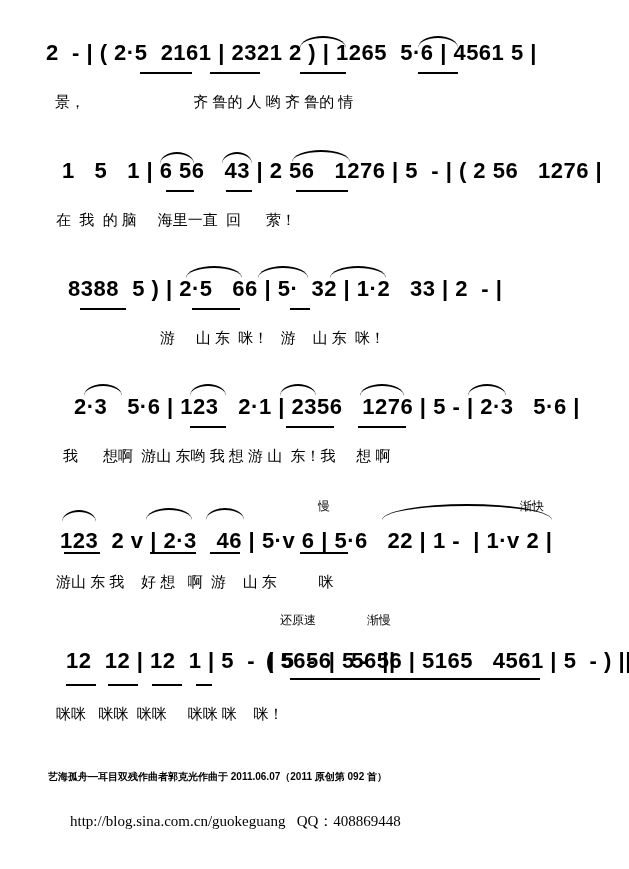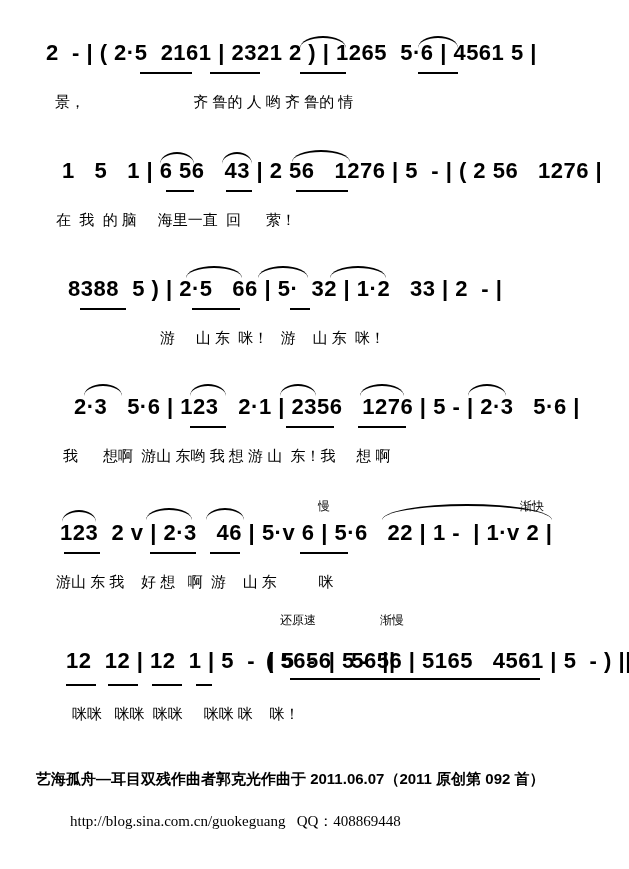--- a/index.html
+++ b/index.html
@@ -67,38 +67,38 @@
   
   #row4 { top: 396px; }
   #row4 .notes { position: absolute; left: 74px; top: 0; }
   #row4 .lyrics { position: absolute; left: 63px; top: 52px; }
 
   
   #row5 { top: 500px; }
   #row5 .marks { position: absolute; top: 0; }
   #row5 .mark-slow { left: 318px; }
   #row5 .mark-faster { left: 520px; }
-  #row5 .notes { position: absolute; left: 60px; top: 22px; text-align: right; }
+  #row5 .notes { position: absolute; left: 60px; top: 30px; text-align: right; }
   #row5 .lyrics { position: absolute; left: 56px; top: 74px; }
 
   
   #row6 { top: 614px; }
   #row6 .marks { position: absolute; top: 0; }
   #row6 .mark-restore { left: 280px; }
-  #row6 .mark-slower { left: 380px; }
+  #row6 .mark-slower { left: 367px; }
   #row6 .notes { position: absolute; left: 66px; top: 36px; }
   #row6 .tail { position: absolute; left: 266px; top: 36px; text-align: center; }
-  #row6 .lyrics { position: absolute; left: 56px; top: 92px; margin-left: 16px; }
+  #row6 .lyrics { position: absolute; left: 56px; top: 92px; }
 
   .credit {
     position: absolute;
-    left: 36px;
+    left: 48px;
     top: 770px;
     font-family: "Liberation Sans", sans-serif;
-    font-size: 15px;
+    font-size: 10px;
     font-weight: bold;
     white-space: pre;
   }
   .url {
     position: absolute;
     left: 70px;
     top: 812px;
     font-family: "Liberation Serif", serif;
     font-size: 15px;
     white-space: pre;

